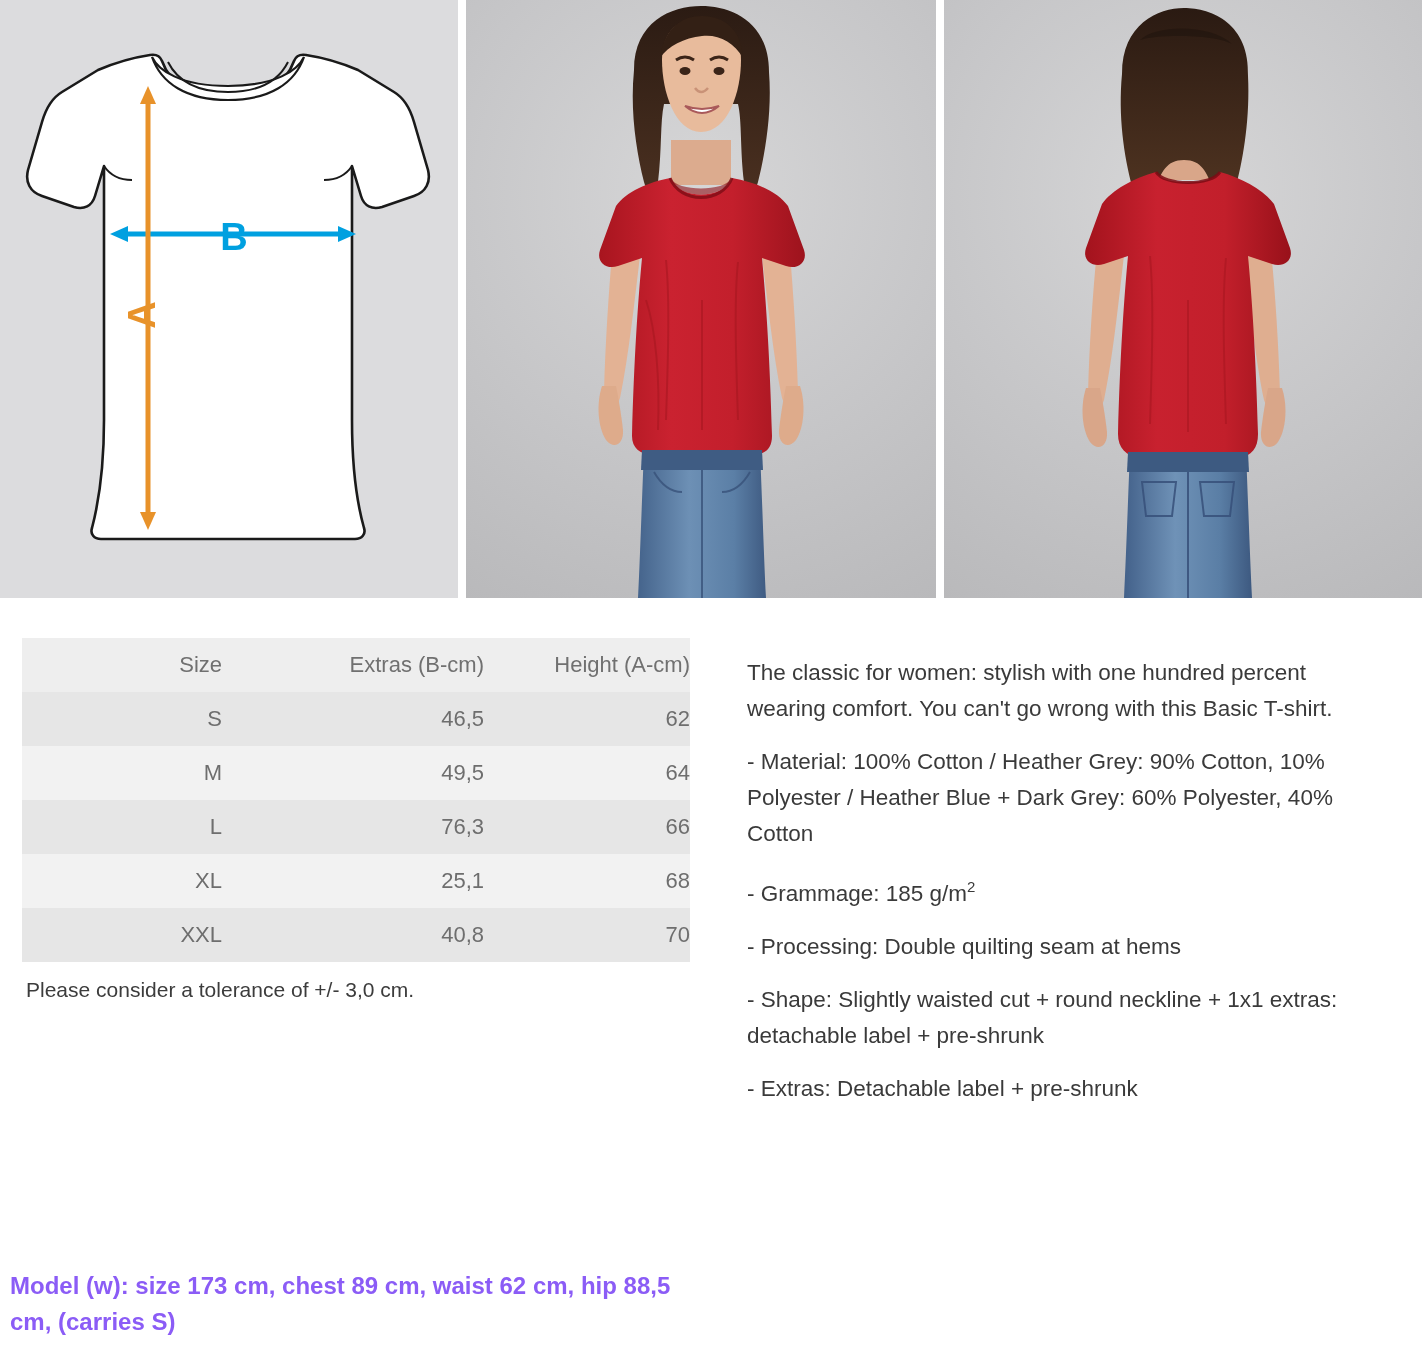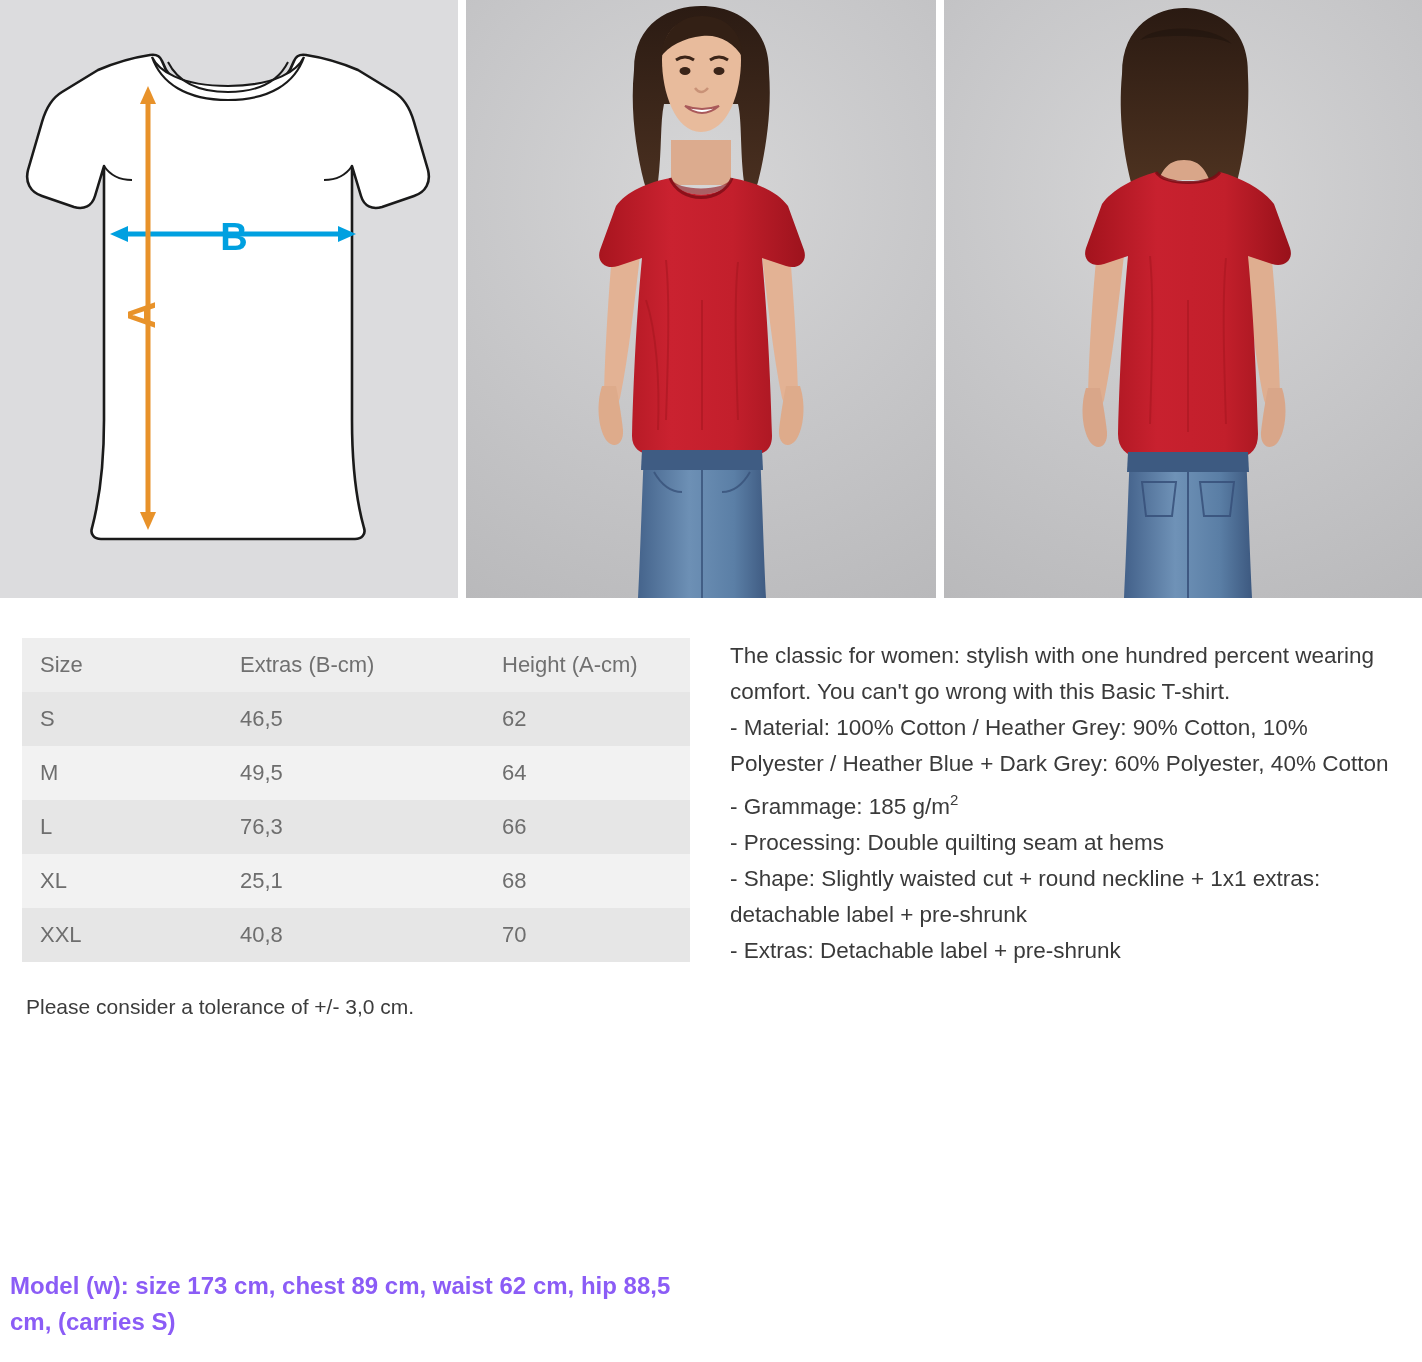--- a/index.html
+++ b/index.html
@@ -53,46 +53,46 @@
   }
   .left-col { width: 712px; padding-left: 22px; box-sizing: border-box; }
   .right-col { width: 690px; padding-left: 18px; box-sizing: border-box; }
 
   table.size-table {
     border-collapse: collapse;
     width: 668px;
     font-size: 22px;
   }
   table.size-table th, table.size-table td {
-    text-align: left;
+    text-align: right;
     font-weight: normal;
     color: #6e6e6e;
     padding: 13px 0 13px 18px;
     height: 28px;
   }
   table.size-table thead th { background: #eeeeee; color: #707070; }
   table.size-table tbody tr:nth-child(odd) { background: #e6e6e6; }
   table.size-table tbody tr:nth-child(even) { background: #f2f2f2; }
   table.size-table col.c1 { width: 200px; }
   table.size-table col.c2 { width: 262px; }
   table.size-table col.c3 { width: 206px; }
 
   .tolerance {
-    margin-top: 33px;
+    margin-top: 16px;
     font-size: 21px;
     color: #3c3c3c;
     padding-left: 4px;
   }
 
   .desc {
     font-size: 22.5px;
     line-height: 36px;
     color: #3a3a3a;
   }
-  .desc p { margin: 0; }
+  .desc p { margin: 17px; }
   .desc .sup { font-size: 15px; vertical-align: super; }
 
   .model-line {
     position: absolute;
     left: 10px;
     bottom: 22px;
     width: 700px;
     font-size: 24px;
     font-weight: bold;
     color: #8b5cf6;

